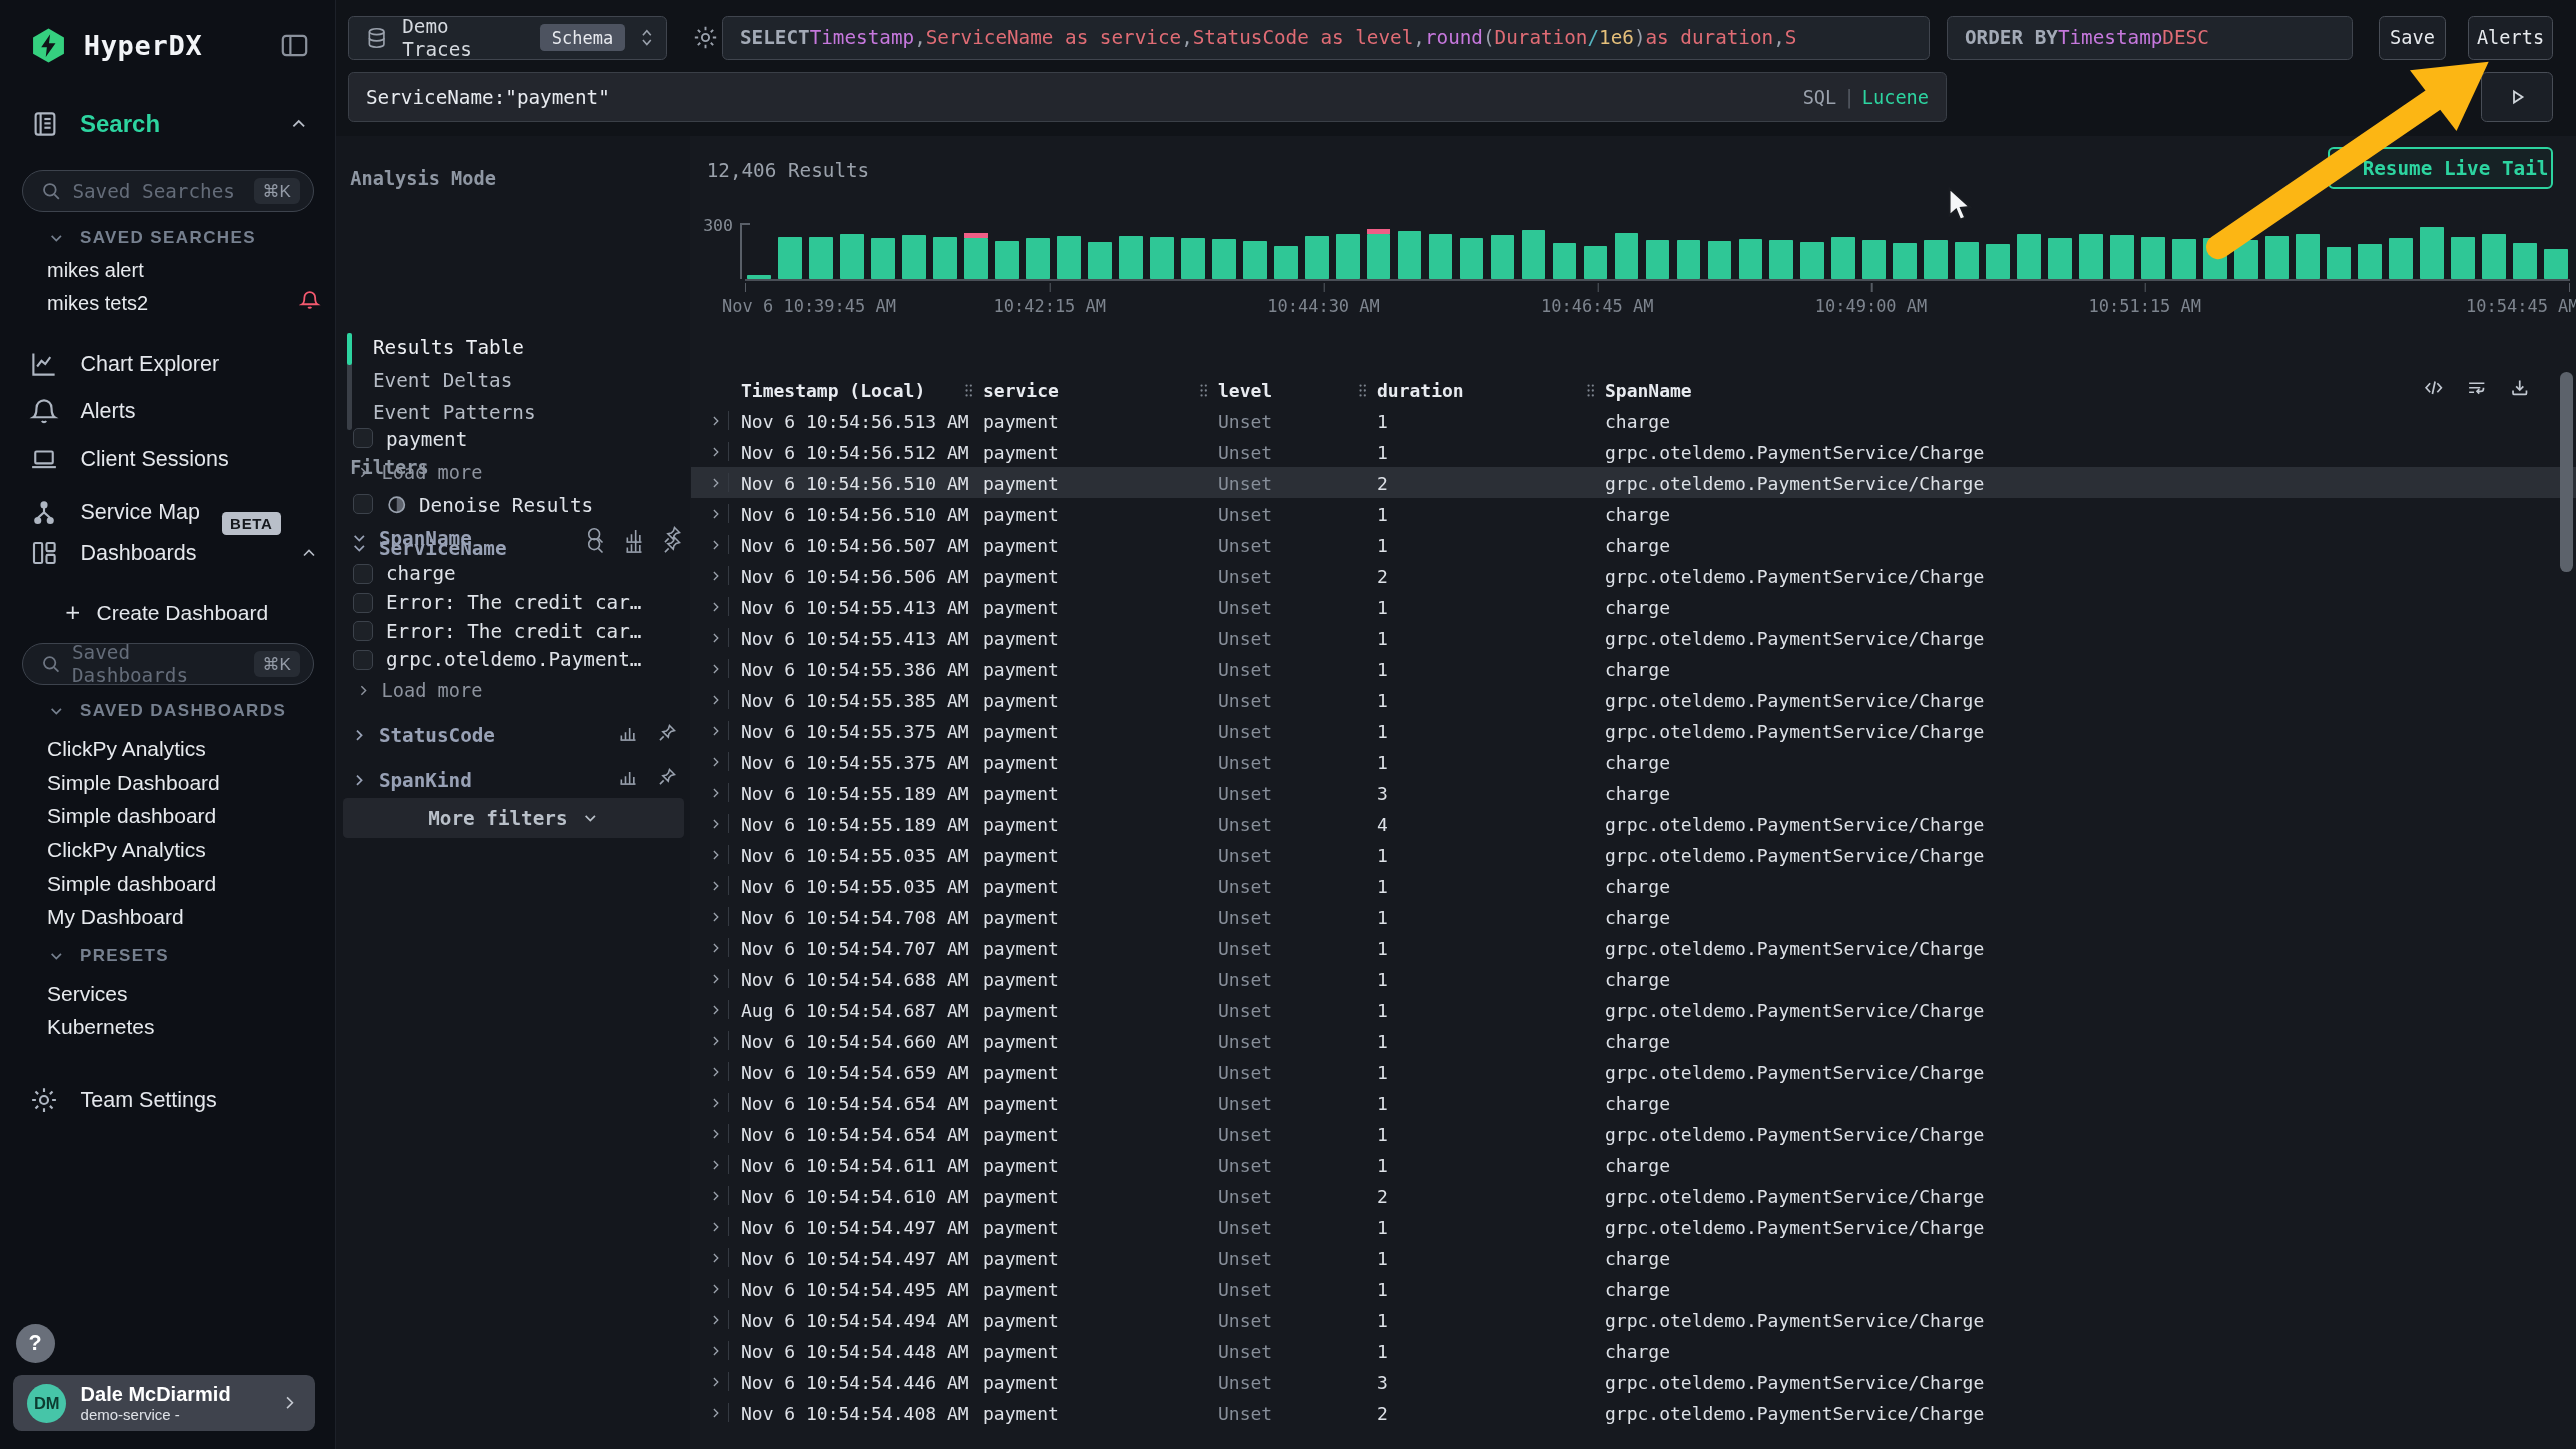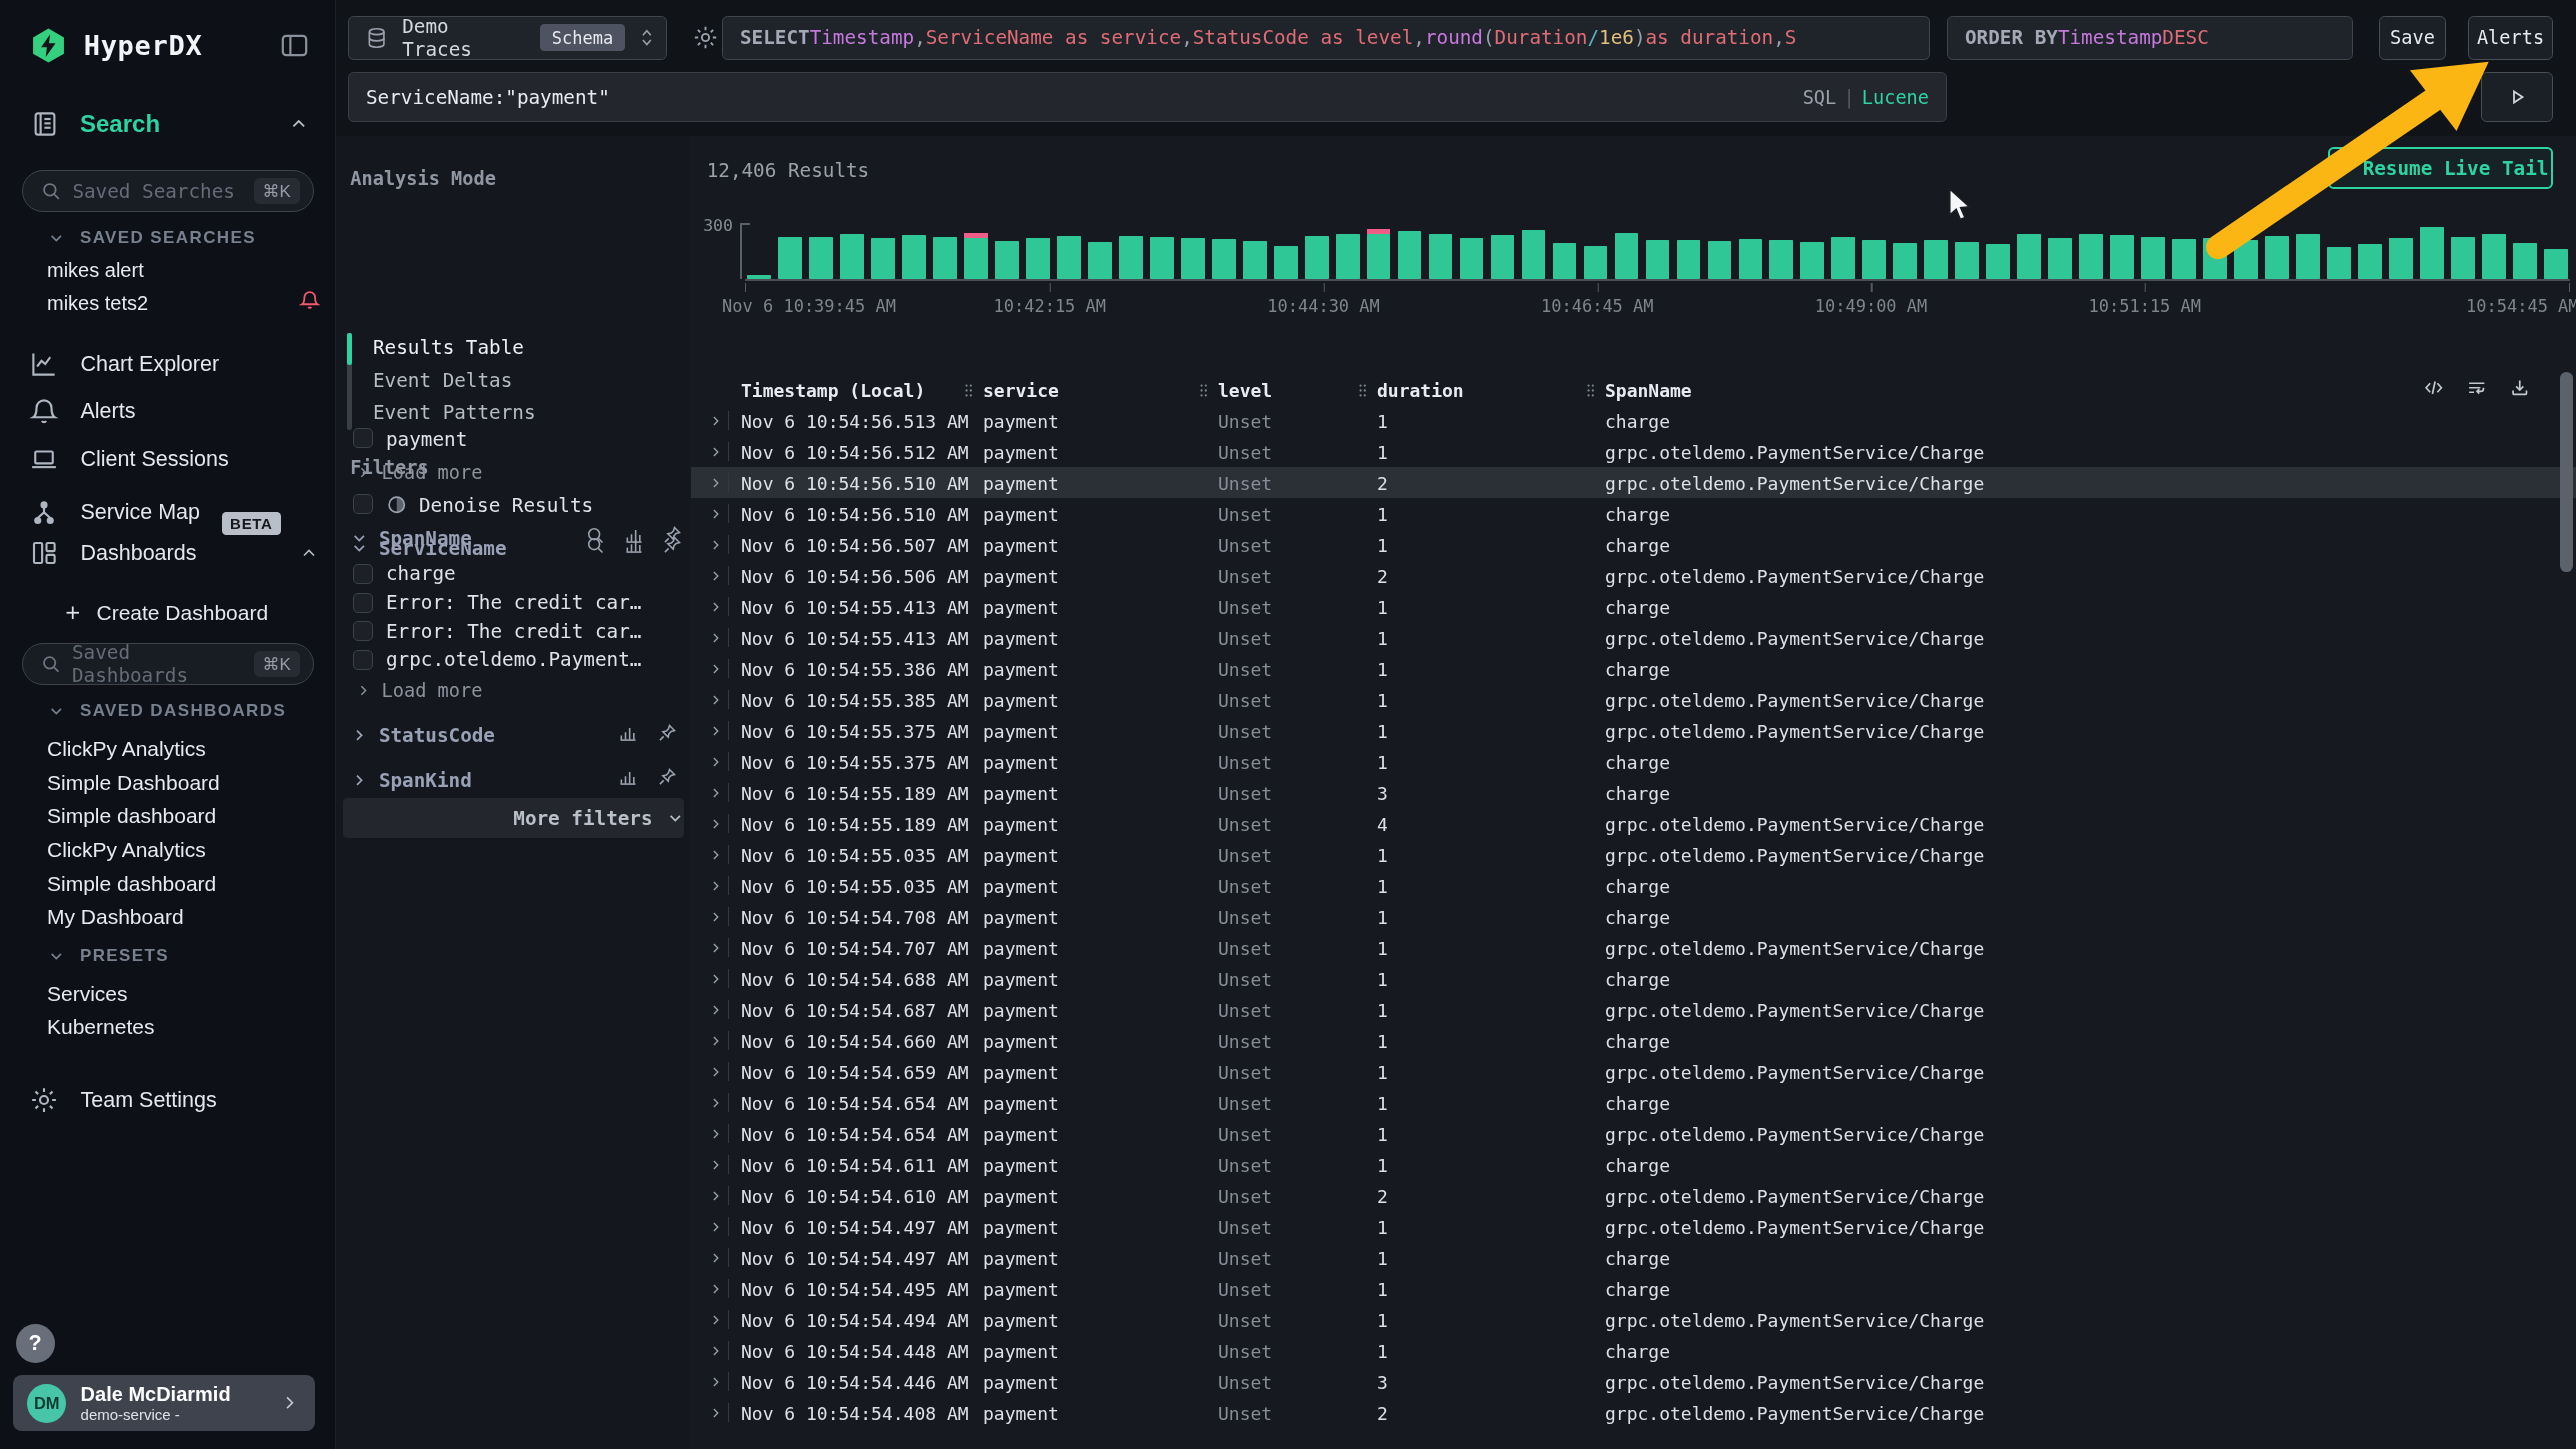--- a/index.html
+++ b/index.html
@@ -69,21 +69,21 @@
   .mode-track { position:absolute; left:11.4px; top:197px; width:4.3px; height:97px; background:#3a3f47; border-radius:2.1px; }
   .mode-seg { position:absolute; left:0; width:4.3px; height:32px; background:#2dd4a0; border-radius:2.1px; }
   .mode-item { position:absolute; left:37px; font-size:19.3px; color:#b6bcc6; }
   .mode-item.active { color:#eef0f4; }
   .chk { position:absolute; width:20px; height:20px; background:#1d2127; border:1.4px solid #3c424b; border-radius:5px; }
   .f-row-label { position:absolute; font-size:19.3px; color:#dfe3e9; }
   .f-group-head { position:absolute; left:14.3px; display:flex; align-items:center; gap:10px; font-size:19.3px; font-weight:bold; color:#98a1b5; }
   .f-group-icons { position:absolute; display:flex; gap:18.6px; color:#9aa2af; }
   .load-more { position:absolute; display:flex; align-items:center; gap:10px; font-size:18.6px; color:#8d939e; }
   .truncate { white-space:nowrap; overflow:hidden; text-overflow:ellipsis; max-width:258px; display:inline-block; }
-  .more-filters { position:absolute; left:7.2px; top:662px; width:341px; height:40px; background:#23262d; border-radius:4.3px; display:flex; align-items:center; justify-content:flex-end; gap:13px; font-size:19.3px; font-weight:bold; color:#b9c0c9; }
+  .more-filters { position:absolute; left:7.2px; top:662px; width:341px; height:40px; background:#23262d; border-radius:4.3px; display:flex; align-items:center; justify-content:center; gap:13px; font-size:19.3px; font-weight:bold; color:#b9c0c9; }
 
   
   .results { position:absolute; left:691px; top:136px; right:0; bottom:0; background:#16191f; }
   .res-count { position:absolute; left:15.7px; top:23px; font-size:19.3px; color:#9aa1ab; }
   .live-tail { position:absolute; left:1637px; top:11.4px; width:225px; height:42px; border:2.1px solid #2dd4a0; border-radius:5.7px; display:flex; align-items:center; justify-content:center; gap:10px; color:#2dd4a0; font-size:19.3px; font-weight:bold; background:rgba(45,212,160,0.05); }
   .ylabel { position:absolute; left:0; top:80px; width:42px; text-align:right; font-size:16.5px; color:#868d96; }
   .ybracket { position:absolute; left:49px; top:87px; width:10px; height:56px; border-left:2.1px solid #5a6069; border-top:2.1px solid #5a6069; }
   .bars { position:absolute; left:56px; top:89px; width:1821px; height:54px; display:flex; align-items:flex-end; gap:7.2px; }
   .bar { flex:1; background:#2fc796; border-radius:0.7px; position:relative; }
   .bar.err::after { content:''; position:absolute; top:-5px; left:0; right:0; height:5px; background:#ef5e86; }
@@ -952,21 +952,21 @@
           <span class="td c-dur">1</span>
           <span class="td c-span">charge</span>
         </div>
         <div class="trow">
           <span class="td c-exp">
             <svg width="15.7" height="15.7" viewBox="0 0 24 24" fill="none" stroke="currentColor" stroke-width="2">
               <polyline points="9,6 15,12 9,18"></polyline>
             </svg>
           </span>
           <span class="c-div"></span>
-          <span class="td c-ts">Nov 6 10:54:54.687 AM</span>
+          <span class="td c-ts">Aug 6 10:54:54.687 AM</span>
           <span class="td c-svc">payment</span>
           <span class="td c-lvl">Unset</span>
           <span class="td c-dur">1</span>
           <span class="td c-span">grpc.oteldemo.PaymentService/Charge</span>
         </div>
         <div class="trow">
           <span class="td c-exp">
             <svg width="15.7" height="15.7" viewBox="0 0 24 24" fill="none" stroke="currentColor" stroke-width="2">
               <polyline points="9,6 15,12 9,18"></polyline>
             </svg>

